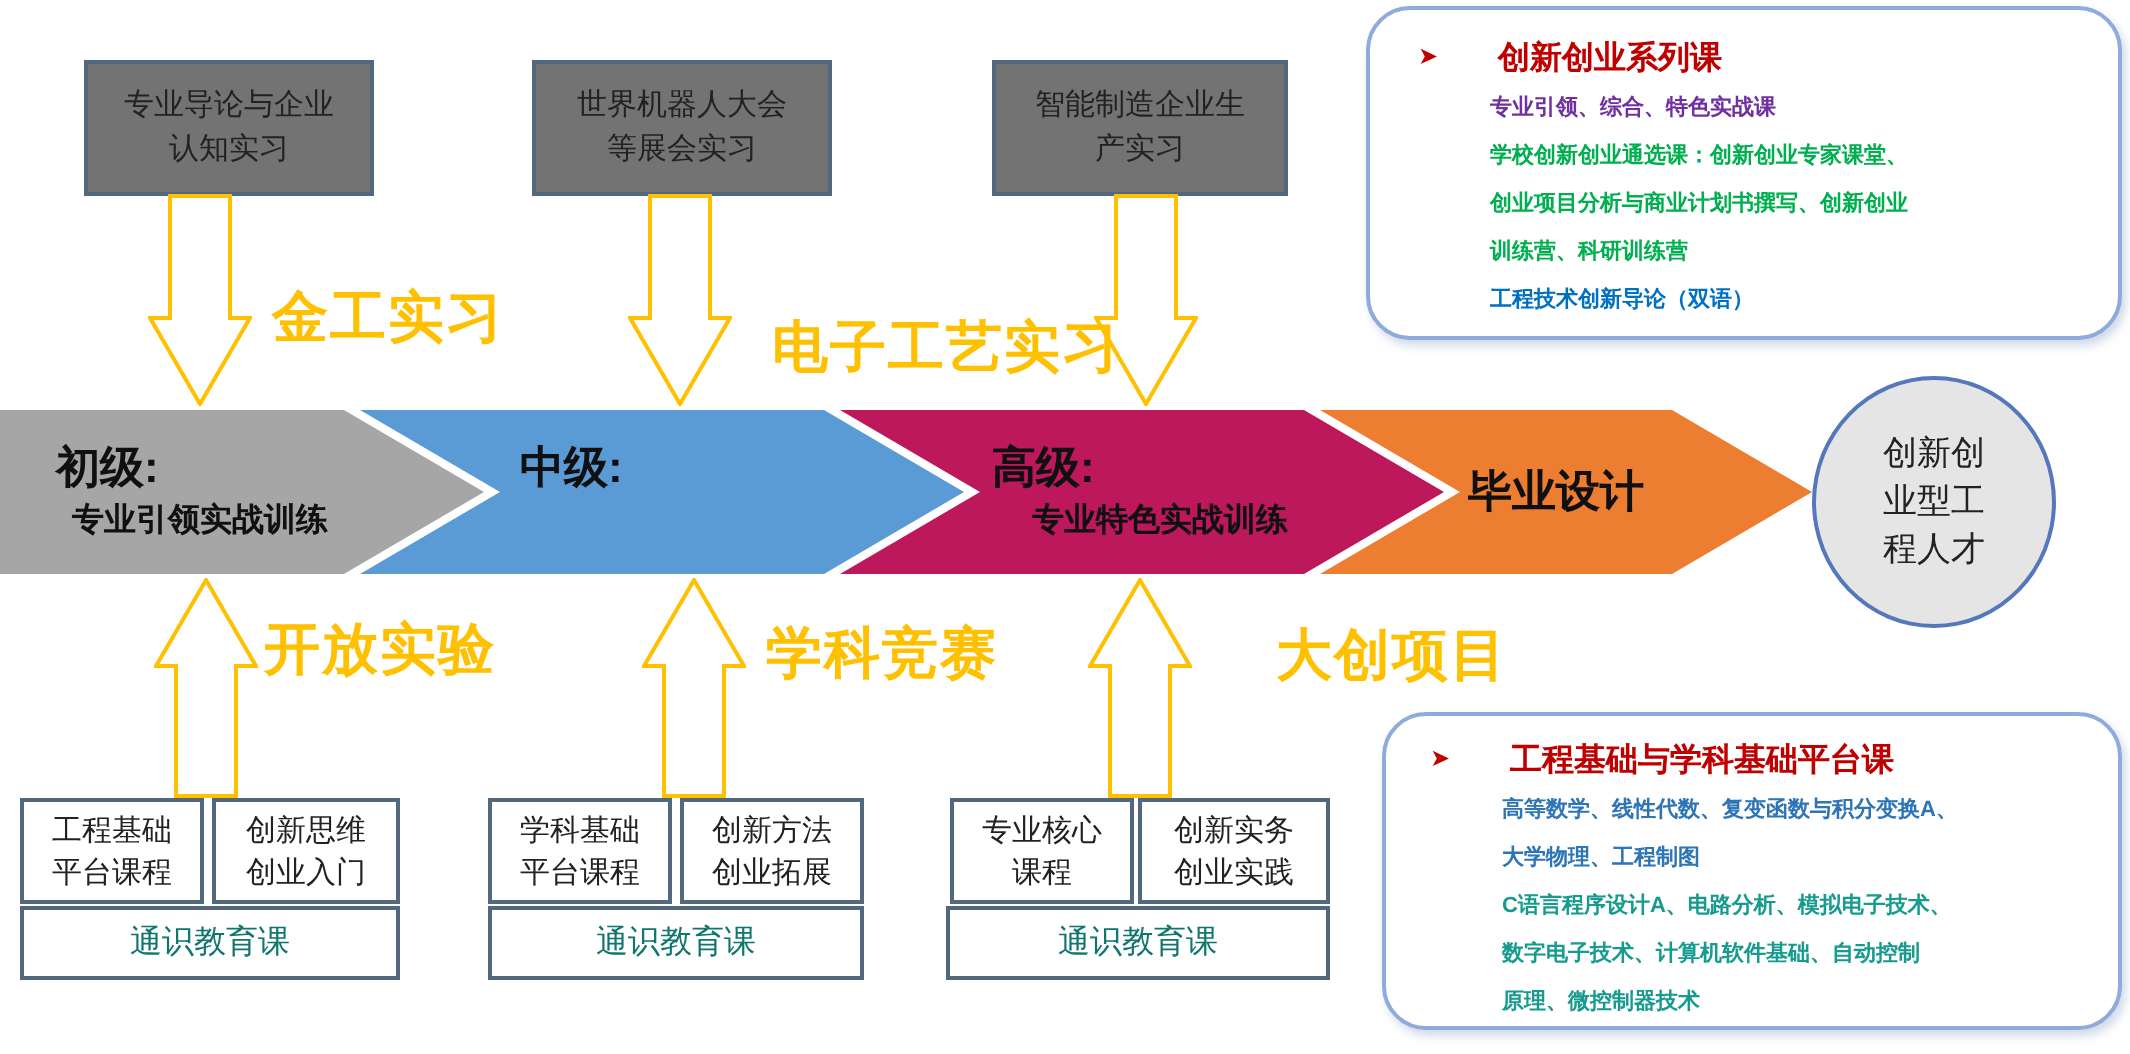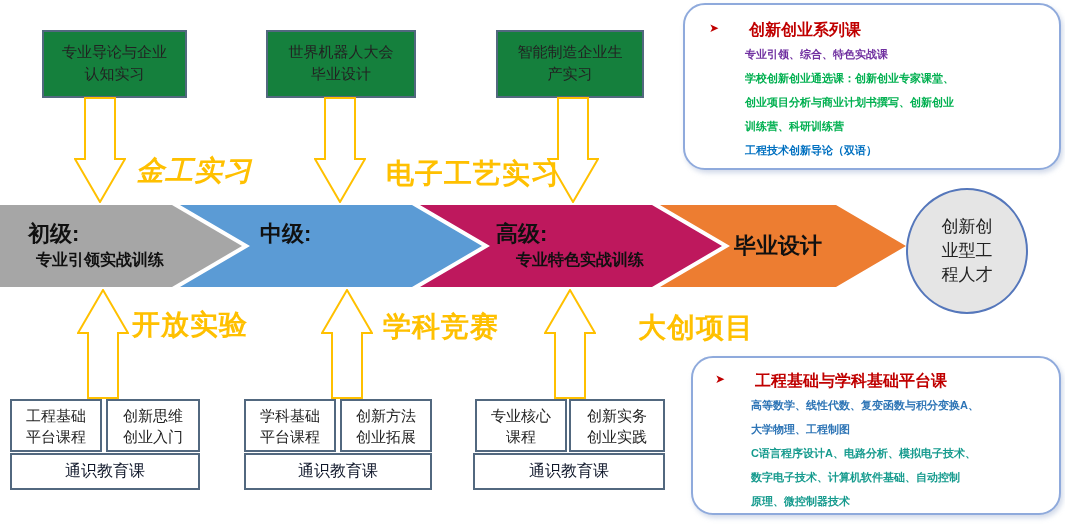--- a/index.html
+++ b/index.html
@@ -1,28 +1,28 @@
 <!DOCTYPE html>
 <html><head>
 <meta charset="utf-8">
 <style>
   html,body{margin:0;padding:0;}
   body{font-family:"Liberation Sans","DejaVu Sans",sans-serif;background:#fff;}
   #canvas{position:relative;width:1065px;height:527px;background:#fff;overflow:hidden;}
 
   
-  .tbox{position:absolute;background:#15803d;border:2px solid #52687f;display:flex;align-items:center;justify-content:center;
-        text-align:center;font-size:15px;line-height:1.45;color:#222;white-space:pre-line;font-family:Liberation Serif, serif;}
+  .tbox{position:absolute;background:#737373;border:2px solid #52687f;display:flex;align-items:center;justify-content:center;
+        text-align:center;font-size:15px;line-height:1.45;color:#222;white-space:pre-line;}
   #tb1{left:42px;top:30px;width:141px;height:64px;}
   #tb2{left:266px;top:30px;width:146px;height:64px;}
   #tb3{left:496px;top:30px;width:144px;height:64px;}
 
   
   .ylabel{position:absolute;font-weight:bold;font-size:28px;color:#FFC000;letter-spacing:1px;}
-  #yl-t1{left:136px;top:152px;font-style:italic;}
+  #yl-t1{left:136px;top:140px;}
   #yl-t2{left:386px;top:155px;}
   #yl-b1{left:132px;top:306px;}
   #yl-b2{left:383px;top:308px;}
   #yl-b3{left:638px;top:309px;}
 
   
   .arr{position:absolute;}
   #da1{left:74px;top:97px;} #da2{left:314px;top:97px;} #da3{left:547px;top:97px;}
   #ua1{left:77px;top:289px;} #ua2{left:321px;top:289px;} #ua3{left:544px;top:289px;}
 
@@ -41,21 +41,21 @@
 
   
   #goal{position:absolute;left:906px;top:188px;width:118px;height:122px;border:2px solid #5577bb;border-radius:50%;
         background:#e5e5e5;display:flex;align-items:center;justify-content:center;text-align:left;
         font-size:17px;line-height:1.4;color:#222;white-space:pre-line;}
 
   
   .bbox{position:absolute;top:399px;height:49px;background:#fff;border:2px solid #52687f;display:flex;align-items:center;
         justify-content:center;text-align:center;font-size:15px;line-height:1.4;color:#222;white-space:pre-line;}
   .bbase{position:absolute;top:453px;height:33px;background:#fff;border:2px solid #52687f;display:flex;align-items:center;
-        justify-content:center;text-align:center;font-size:16px;color:#0f172a;}
+        justify-content:center;text-align:center;font-size:16px;color:#0f766e;}
   #g1a{left:10px;width:88px;} #g1b{left:106px;width:90px;} #g1base{left:10px;width:186px;}
   #g2a{left:244px;width:88px;} #g2b{left:340px;width:88px;} #g2base{left:244px;width:184px;}
   #g3a{left:475px;width:88px;} #g3b{left:569px;width:92px;} #g3base{left:473px;width:188px;}
 
   
   .panel{position:absolute;background:#fff;border:2px solid #8faadc;border-radius:22px;
          box-shadow:2px 3px 5px rgba(140,160,200,.4);box-sizing:border-box;}
   #panel-top{left:683px;top:3px;width:378px;height:167px;padding:13px 10px 0 20px;}
   #panel-bottom{left:691px;top:356px;width:370px;height:159px;padding:11px 8px 0 18px;}
   .p-title-row{display:flex;align-items:flex-start;}
@@ -64,21 +64,21 @@
   .p-line{font-weight:bold;font-size:11px;line-height:24px;margin-left:40px;white-space:pre-line;}
 </style>
 </head>
 <body>
 
 <div id="canvas">
 
   <div class="tbox" id="tb1">专业导论与企业
 认知实习</div>
   <div class="tbox" id="tb2">世界机器人大会
-毕业设计</div>
+等展会实习</div>
   <div class="tbox" id="tb3">智能制造企业生
 产实习</div>
 
   <svg class="arr" id="da1" width="52" height="106" viewBox="0 0 52 106">
     <polygon points="11,1 41,1 41,62 51,62 26,105 1,62 11,62" fill="#ffffff" stroke="#FFC000" stroke-width="2"></polygon>
   </svg>
   <svg class="arr" id="da2" width="52" height="106" viewBox="0 0 52 106">
     <polygon points="11,1 41,1 41,62 51,62 26,105 1,62 11,62" fill="#ffffff" stroke="#FFC000" stroke-width="2"></polygon>
   </svg>
   <svg class="arr" id="da3" width="52" height="106" viewBox="0 0 52 106">

